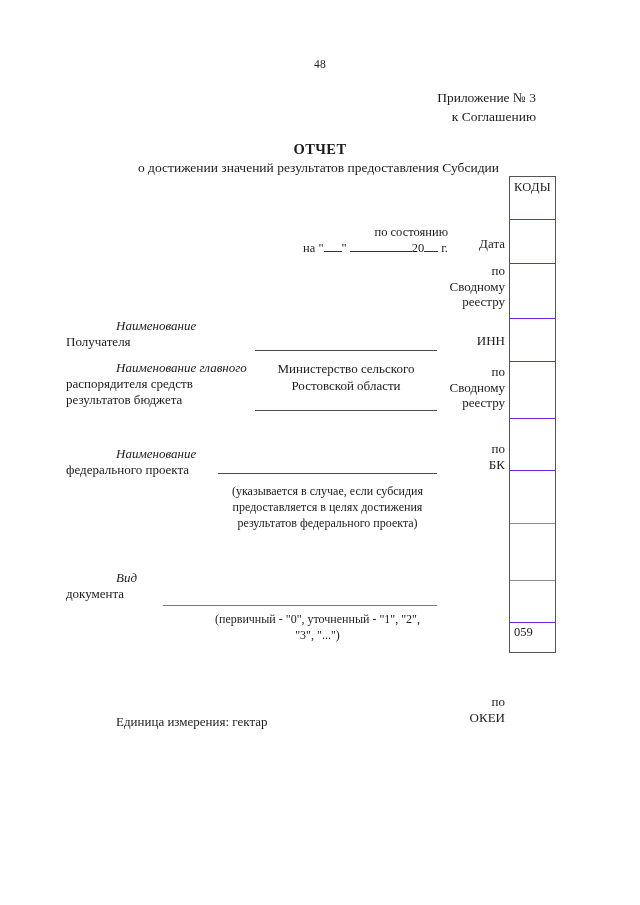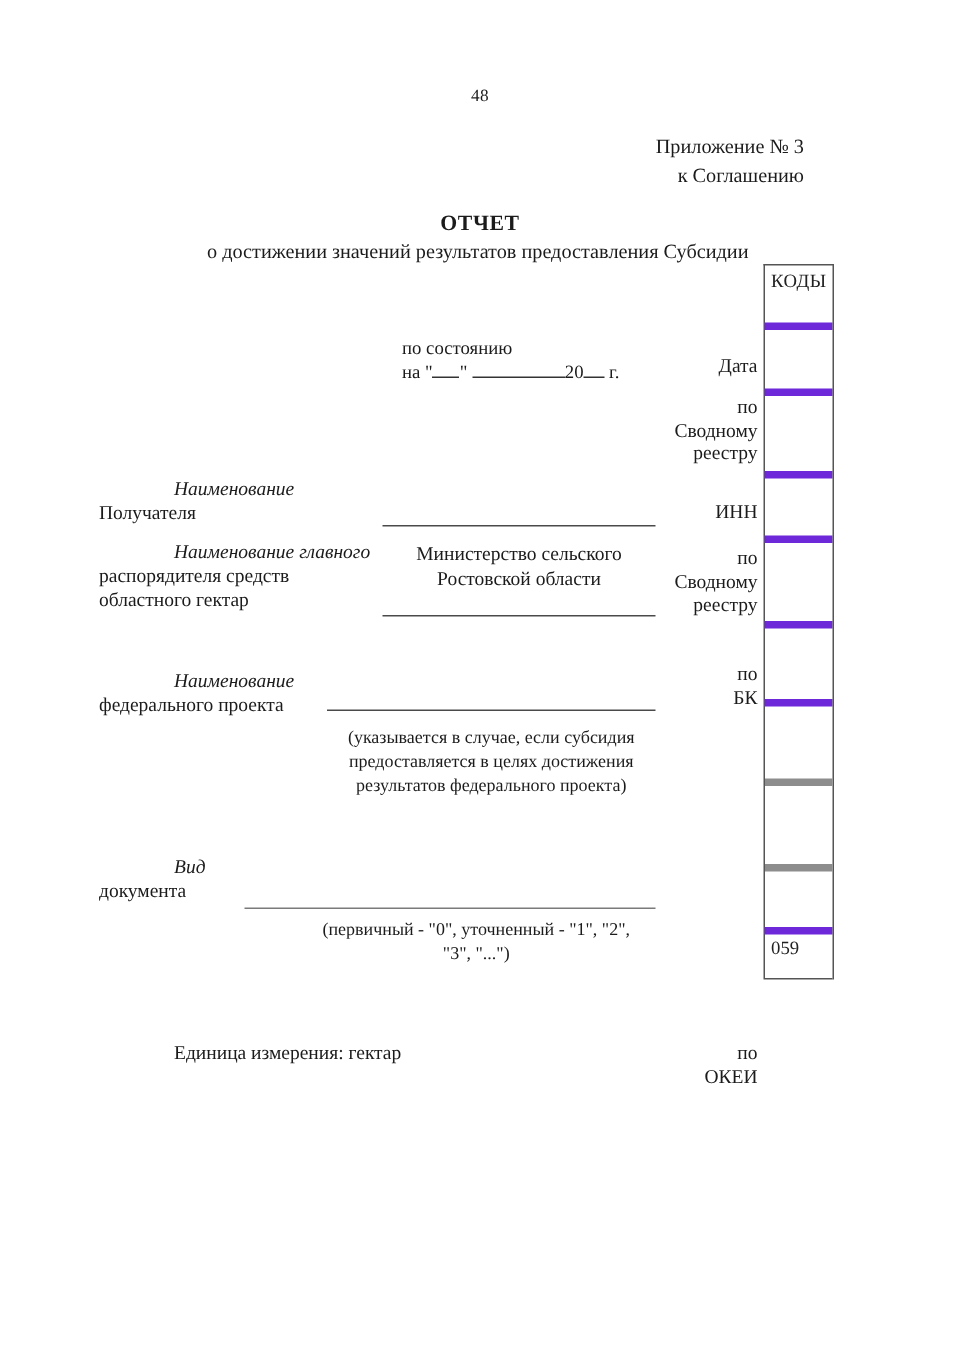--- a/index.html
+++ b/index.html
@@ -66,21 +66,21 @@
   #codes-table {
     top: 176px;
     left: 509px;
     width: 47px;
     border: 1px solid #555;
     border-bottom: none;
     box-sizing: border-box;
     font-size: 12.5px;
   }
   #codes-table .code-cell {
-    border-bottom: 5px solid #6d28d9;
+    border-bottom: 1px solid #6d28d9;
     box-sizing: border-box;
     padding: 2px 4px;
     text-align: left;
     line-height: 15px;
     color: #222;
   }
   #codes-table .code-cell.light-line { border-bottom-color: #8d8d8d; }
   #codes-table .code-cell.header-cell {
     text-align: center;
     letter-spacing: .3px;
@@ -104,21 +104,21 @@
     width: 230px;
     text-align: left;
   }
   .field-label .ind { padding-left: 50px; display: block; font-style: italic; }
 
   
   #date-line-block {
     top: 224px;
     left: 268px;
     width: 180px;
-    text-align: left;
+    text-align: right;
     font-size: 12.5px;
     line-height: 16px;
   }
   #date-line-block .date-row { white-space: nowrap; }
   .ul-short { border-bottom: 1px solid #333; display: inline-block; width: 18px; }
   .ul-long  { border-bottom: 1px solid #333; display: inline-block; width: 62px; }
 
   
   .value-block {
     text-align: center;
@@ -134,20 +134,21 @@
 
   
   .rule { border-top: 1px solid #4a4a4a; height: 0; }
   .rule-thick { border-top: 1.6px solid #7a7a7a; height: 0; }
 
   
   .plain {
     font-size: 13px;
     line-height: 16px;
     left: 66px;
+    margin-top: 20px;
   }
 </style>
 </head>
 <body>
 
 <div class="page">
 
   <div class="abs" id="page-number">48</div>
 
   <div class="abs" id="appendix-block">
@@ -188,21 +189,21 @@
     <span class="ind">Наименование</span>
     <span>Получателя</span>
   </div>
   <div class="abs row-caption" style="top:333px;">ИНН</div>
   <div class="abs value-block" style="top:336px; left:255px; width:182px;"></div>
   <div class="abs rule" style="top:350px; left:255px; width:182px;"></div>
 
   <div class="abs field-label" style="top:360px;">
     <span class="ind">Наименование главного</span>
     <span style="display:block;">распорядителя средств</span>
-    <span style="display:block;">областного гектар</span>
+    <span style="display:block;">результатов бюджета</span>
   </div>
   <div class="abs row-caption" style="top:364px;">
     <div>по</div>
     <div>Сводному</div>
     <div>реестру</div>
   </div>
   <div class="abs value-block" style="top:361px; left:255px; width:182px;">
     <div>Министерство сельского</div>
     <div>Ростовской области</div>
   </div>

